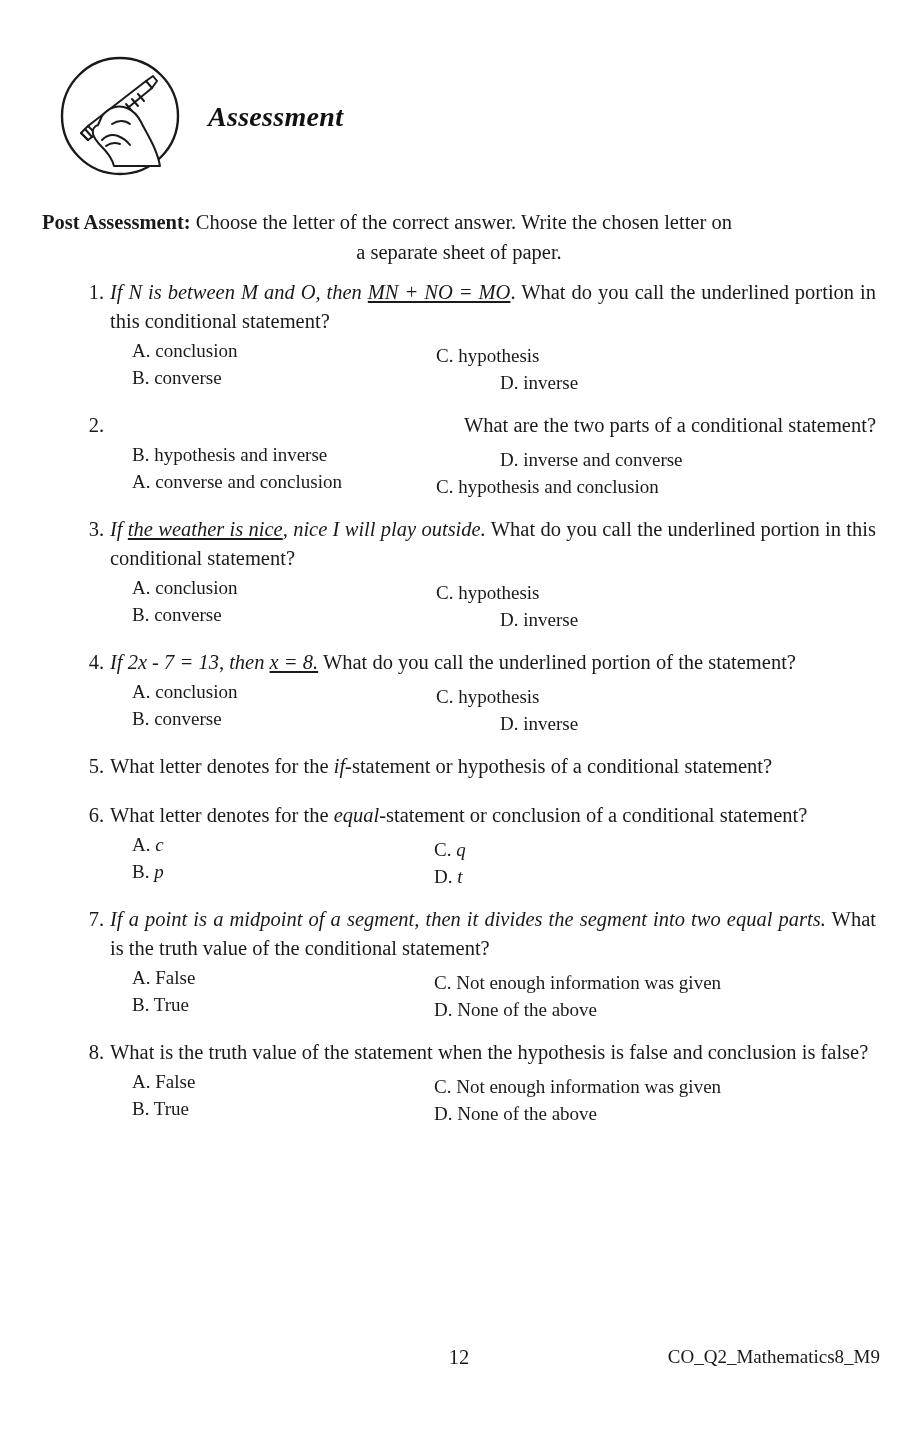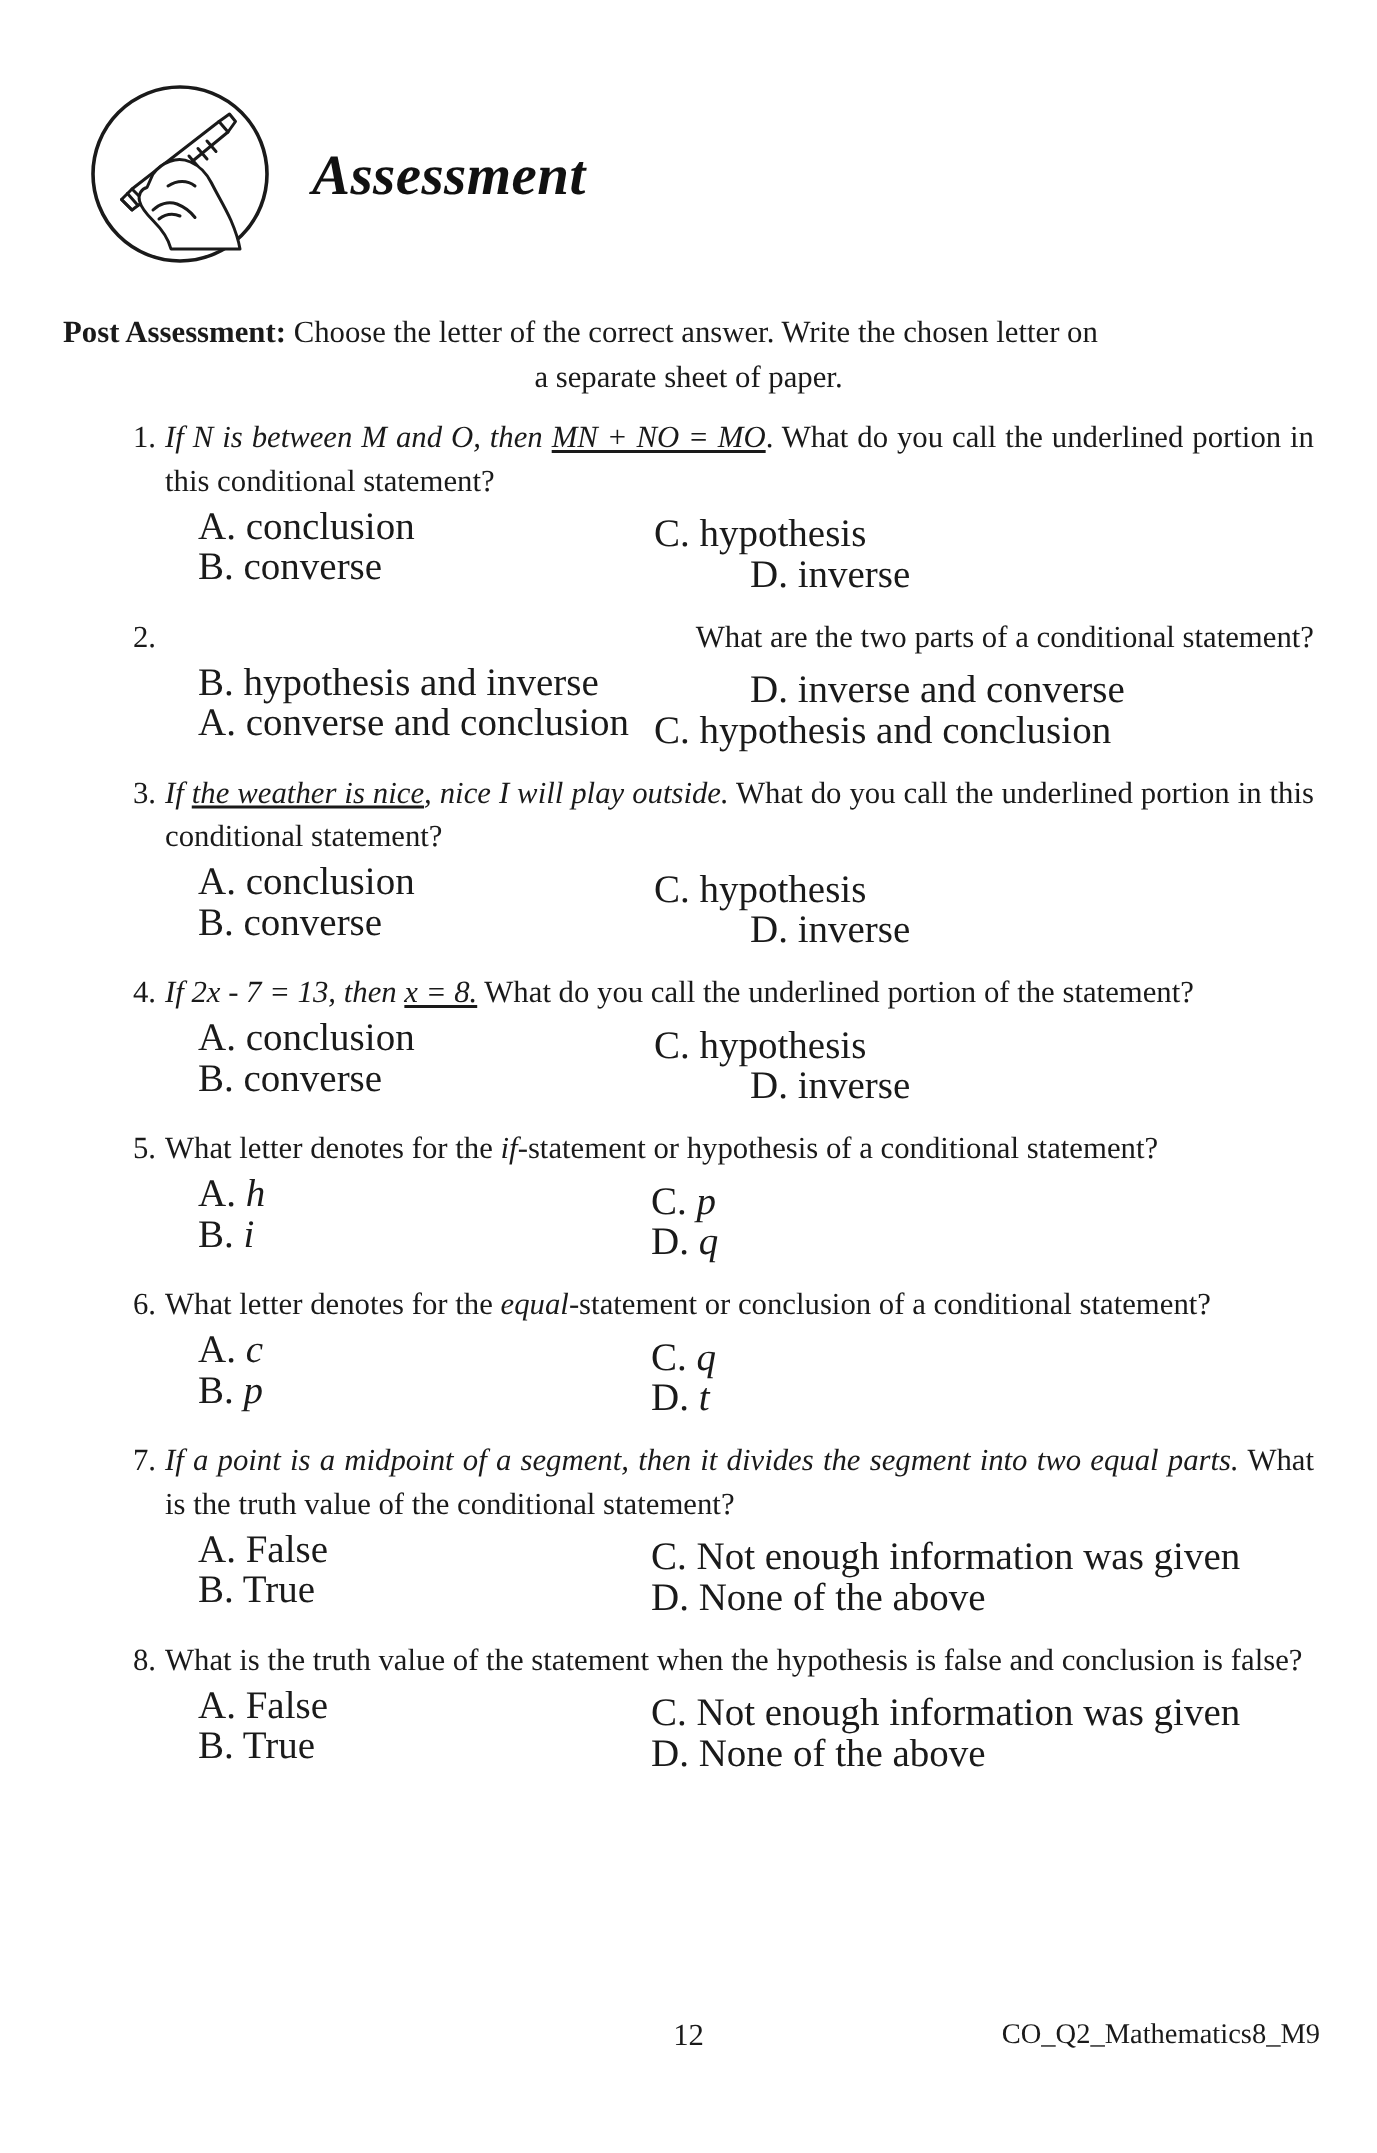--- a/index.html
+++ b/index.html
@@ -37,21 +37,21 @@
     width: 124px;
     height: 124px;
     flex: 0 0 124px;
   }
   .badge-icon svg { display: block; width: 124px; height: 124px; }
 
   .assessment-title {
     font-family: "Liberation Serif", "DejaVu Serif", serif;
     font-weight: bold;
     font-style: italic;
-    font-size: 38px;
+    font-size: 28px;
     letter-spacing: 0.3px;
     color: #111111;
     white-space: nowrap;
     margin-top: 2px;
   }
 
   
   .intro {
     position: absolute;
     left: 42px;
@@ -92,21 +92,21 @@
     text-align: justify;
     text-justify: inter-word;
   }
   .q-text.nojust { text-align: right; }
   .q-text i { font-style: italic; }
   .q-text u { text-decoration: underline; }
 
   .opts {
     margin-top: 1px;
     position: relative;
-    font-size: 26px;
+    font-size: 19px;
     line-height: 27px;
   }
   .opt-row { position: relative; height: 27px; }
   .opt-left {
     position: absolute;
     left: 22px;
     top: 0;
     white-space: nowrap;
   }
   .opt-right {
@@ -236,30 +236,20 @@
           </div>
           <div class="opt-row">
             <span class="opt-left">B. converse</span>
             <span class="opt-right col-b">D. inverse</span>
           </div>
         </div>
       </div>
       <div class="q">
         <div class="q-num">5.</div>
         <div class="q-text"><span>What letter denotes for the </span><i>if</i><span>-statement or hypothesis of a conditional statement?</span></div>
-        <div class="opts">
-          <div class="opt-row">
-            <span class="opt-left">A. <i>h</i></span>
-            <span class="opt-right col-c">C. <i>p</i></span>
-          </div>
-          <div class="opt-row">
-            <span class="opt-left">B. <i>i</i></span>
-            <span class="opt-right col-c">D. <i>q</i></span>
-          </div>
-        </div>
       </div>
       <div class="q">
         <div class="q-num">6.</div>
         <div class="q-text"><span>What letter denotes for the </span><i>equal</i><span>-statement or conclusion of a conditional statement?</span></div>
         <div class="opts">
           <div class="opt-row">
             <span class="opt-left">A. <i>c</i></span>
             <span class="opt-right col-c">C. <i>q</i></span>
           </div>
           <div class="opt-row">

